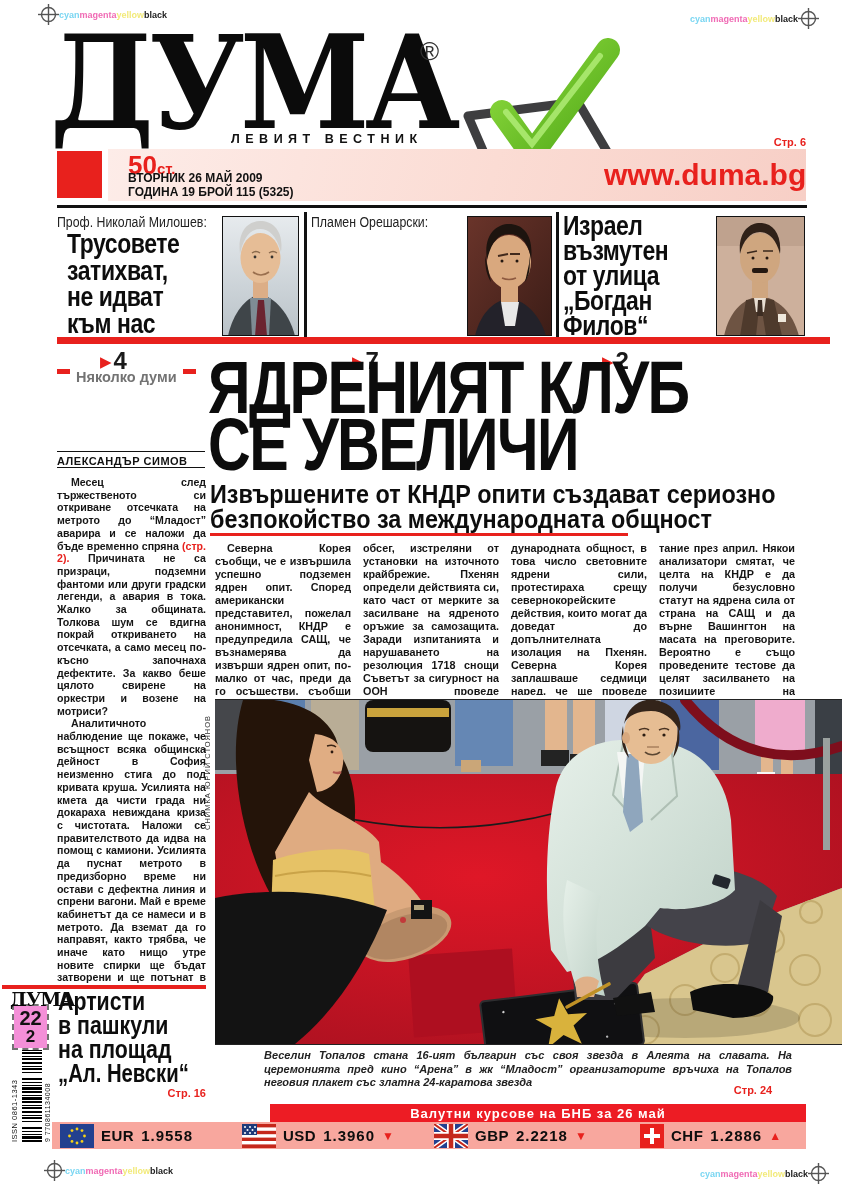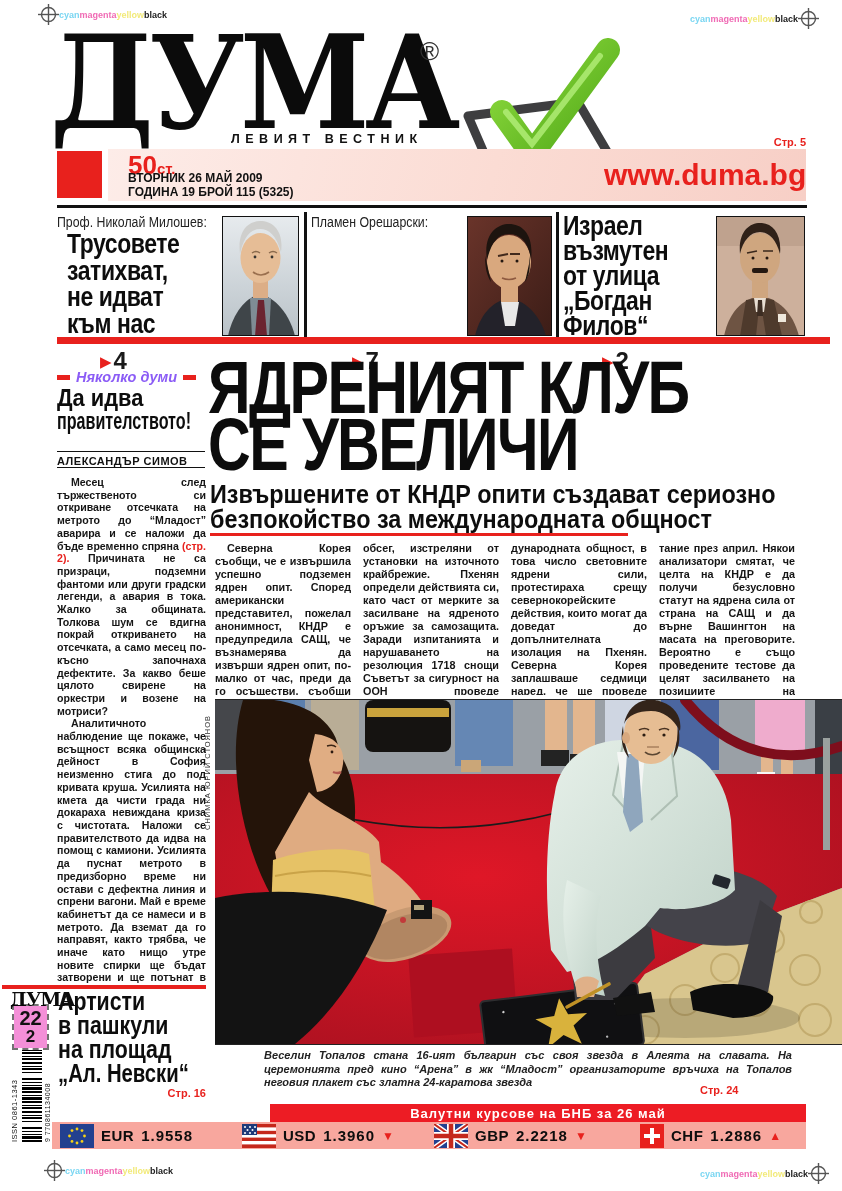--- a/index.html
+++ b/index.html
@@ -23,21 +23,21 @@
   .mast-line{font-size:12px;font-weight:700;line-height:14px;color:#111;}
   .website{font-size:30px;font-weight:700;color:#e8211d;letter-spacing:0;}
   
   .kicker{font-size:14px;font-weight:400;color:#222;}
   .story-hl{font-weight:700;color:#0d0d0d;letter-spacing:-0.5px;}
   .vdiv{width:2.5px;background:#111;}
   .marker{display:flex;align-items:center;gap:2px;}
   .marker .tri{color:#e8211d;font-size:15px;line-height:1;}
   .marker .num{font-weight:700;font-size:24px;color:#1a1a1a;letter-spacing:0;}
   
-  .rubric{color:#8b5cf6;font-weight:700;font-size:14.5px;display:flex;align-items:center;gap:6px;font-style:italic;}
+  .rubric{color:#737373;font-weight:700;font-size:14.5px;display:flex;align-items:flex-start;gap:6px;}
   .rubric .bar{width:13px;height:5px;background:#e8211d;display:inline-block;}
   .op-headline{font-weight:700;font-size:23px;line-height:23px;color:#0d0d0d;}
   .author{font-size:11px;font-weight:700;letter-spacing:.5px;border-top:1.5px solid #111;border-bottom:1.5px solid #111;padding:3px 0 0 0;}
   .bodytext{font-size:10.6px;line-height:12.7px;font-weight:700;text-align:justify;color:#151515;}
   .bodytext p{margin:0;text-indent:14px;}
   
   .lead-hl{font-weight:700;font-size:74px;line-height:55px;color:#0c0c0c;letter-spacing:-2px;}
   .subhead{font-weight:700;font-size:26px;line-height:25px;color:#0d0d0d;}
   .cols{display:flex;gap:12px;}
   .col{width:136px;font-size:10.8px;line-height:13px;font-weight:700;text-align:justify;color:#151515;overflow:hidden;}
@@ -94,21 +94,21 @@
             <stop offset="0" stop-color="#8fdc3f"></stop>
             <stop offset="1" stop-color="#4ea616"></stop>
           </linearGradient>
         </defs>
       <path d="M18,78 L128,64 L162,122 L44,138 Z" fill="#ffffff" stroke="#3e3e40" stroke-width="9" stroke-linejoin="round"></path>
       <path d="M52,74 L82,116 L158,12" fill="none" stroke="url(#chk)" stroke-width="24" stroke-linecap="round" stroke-linejoin="round"></path>
       <path d="M56,74 L82,106 L150,18" fill="none" stroke="#b4ef7a" stroke-width="6" opacity=".8" stroke-linecap="round"></path>
     </svg>
   </div>
 
-  <div class="abs pageref" style="left:706px;top:136px;width:100px;text-align:right;">Стр. 5</div>
+  <div class="abs pageref" style="left:706px;top:136px;width:100px;text-align:right;">Стр. 6</div>
 
   <div class="abs" style="left:57px;top:151px;width:45px;height:47px;background:#e8211d;"></div>
   <div class="abs price-band" style="left:108px;top:149px;width:698px;height:52px;"></div>
   <div class="abs" style="left:128px;top:150px;">
     <span class="red" style="font-size:26px;font-weight:700;">50</span><span class="red" style="font-size:15px;font-weight:700;">ст.</span>
   </div>
   <div class="abs mast-line" style="left:128px;top:171px;">ВТОРНИК 26 МАЙ 2009</div>
   <div class="abs mast-line" style="left:128px;top:185px;">ГОДИНА 19 БРОЙ 115 (5325)</div>
   <div class="abs website" style="left:604px;top:158px;">www.duma.bg</div>
 
@@ -210,24 +210,20 @@
     </div>
   <div class="abs marker" style="left:602px;top:347px;">
       <span class="tri">▶</span>
       <span class="num">2</span>
     </div>
 
   <div class="abs rubric" style="left:57px;top:369px;">
     <span class="bar"></span>
       <span>Няколко думи</span>
       <span class="bar"></span>
-  </div>
-  <div class="abs" style="left:57px;top:387px;">
-    <span class="op-headline cond" style="transform:scaleX(.95);">Да идва</span><br>
-    <span class="op-headline cond" style="transform:scaleX(.7);">правителството!</span>
   </div>
   <div class="abs author" style="left:57px;top:451px;width:148px;">АЛЕКСАНДЪР СИМОВ</div>
   <div class="abs bodytext" style="left:57px;top:476px;width:149px;height:508px;overflow:hidden;">
     <p><span>Месец след тържественото си откриване отсечката на метрото до “Младост” аварира и се наложи да бъде временно спряна </span><span class="red" style="font-weight:700;">(стр. 2).</span><span> Причината не са призраци, подземни фантоми или други градски легенди, а авария в тока. Жалко за общината. Толкова шум се вдигна покрай откриването на отсечката, а само месец по-късно започнаха дефектите. За какво беше цялото свирене на оркестри и возене на мотриси?</span></p>
     <p>Аналитичното наблюдение ще покаже, че всъщност всяка общинска дейност в София неизменно стига до под кривата круша. Усилията на кмета да чисти града ни докараха невиждана криза с чистотата. Наложи се правителството да идва на помощ с камиони. Усилията да пуснат метрото в предизборно време ни остави с дефектна линия и спрени вагони. Май е време кабинетът да се намеси и в метрото. Да вземат да го направят, както трябва, че иначе като нищо утре новите спирки ще бъдат затворени и ще потънат в прах.</p>
 
   </div>
 
   <div class="abs" style="left:208px;top:360px;">
     <span class="lead-hl cond" style="transform:scaleX(.8);">ЯДРЕНИЯТ КЛУБ</span><br>
@@ -343,21 +339,21 @@
         <circle cx="449" cy="35" r="1.6" fill="#2c1d12"></circle>
       <path d="M430,52 a9,6 0 0 0 15,0" stroke="#5a4632" fill="none" stroke-width="1.6"></path>
       <path d="M432,47 l12,0" stroke="#8a6243" stroke-width="1" fill="none"></path>
       <rect x="498" y="176" width="17" height="11" rx="2" fill="#23282e" transform="rotate(18 506 181)"></rect>
       <path d="M360,282 C366,275 377,275 384,281 L379,297 L362,297 Z" fill="#e0b088"></path>
       <line x1="352" y1="307" x2="394" y2="284" stroke="#c09126" stroke-width="3.6" stroke-linecap="round"></line>
     </svg>
   </div>
 
   <div class="abs caption" style="left:264px;top:1049px;width:528px;">Веселин Топалов стана 16-ият българин със своя звезда в Алеята на славата. На церемонията пред кино “Арена” в жк “Младост” организаторите връчиха на Топалов неговия плакет със златна 24-каратова звезда</div>
-  <div class="abs pageref" style="left:700px;top:1084px;width:106px;text-align:left;">Стр. 24</div>
+  <div class="abs pageref" style="left:700px;top:1084px;width:106px;text-align:center;">Стр. 24</div>
 
   <div class="abs" style="left:2px;top:985px;width:204px;height:3.5px;background:#e8211d;"></div>
   <div class="abs mini-logo" style="left:10px;top:988px;">ДУМА</div>
   <div class="abs issuebox" style="left:14px;top:1006px;width:33px;height:40px;padding-top:2px;">
     <div class="n1">22</div>
     <div class="n2">2</div>
   </div>
   <div class="abs vtext" style="left:10px;top:1050px;height:92px;">ISSN 0861-1343</div>
   <div class="abs barcode-bars" style="left:22px;top:1050px;width:20px;height:92px;"></div>
   <div class="abs vtext" style="left:44px;top:1050px;height:92px;font-size:7px;">9 770861134008</div>

